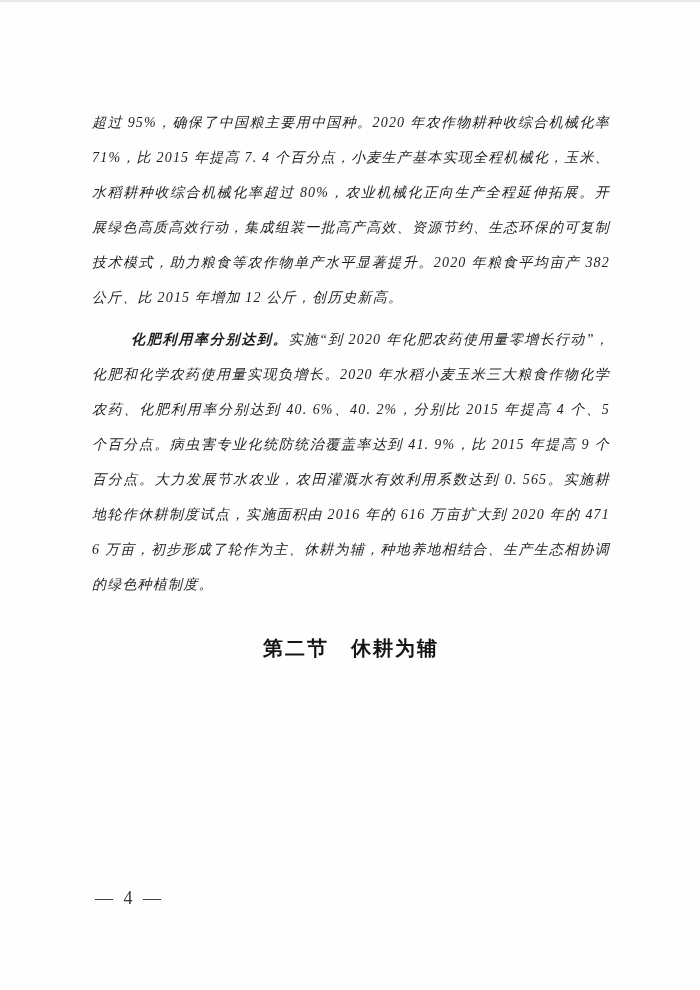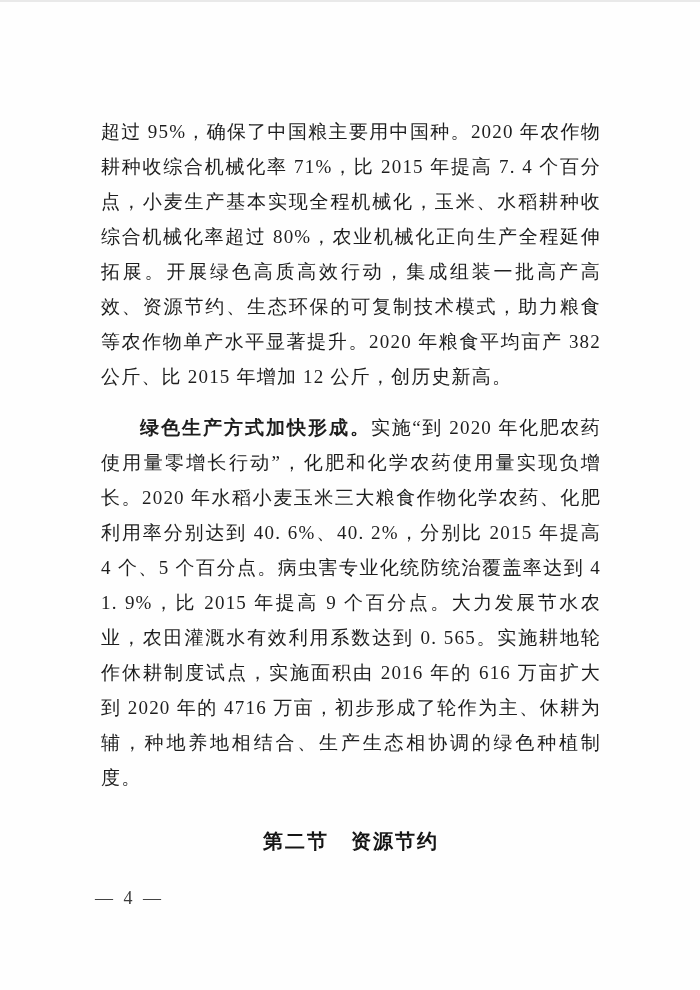--- a/index.html
+++ b/index.html
@@ -18,27 +18,28 @@
     font-family: "Liberation Serif", "DejaVu Serif", serif;
     color: #1d1d1d;
   }
   .content {
     position: absolute;
     left: 85px;
     top: 96px;
     width: 532px;
   }
   .para {
-    margin: 16px;
-    font-size: 19px;
+    margin: 7px;
+    font-size: 14px;
     line-height: 35px;
     letter-spacing: 1.2px;
     text-align: justify;
     text-justify: inter-character;
     word-break: break-all;
+    font-style: italic;
   }
   .para.indented {
     text-indent: 39px;
   }
   .lead {
     font-family: "Liberation Sans", "DejaVu Sans", sans-serif;
     font-weight: bold;
     letter-spacing: 1.6px;
   }
   .section-heading {
@@ -61,21 +62,21 @@
   }
 </style>
 </head>
 <body>
 
 <div class="page">
   <div class="content">
 
     <p class="para"><span>超过 95%，确保了中国粮主要用中国种。2020 年农作物耕种收综合机械化率 71%，比 2015 年提高 7. 4 个百分点，小麦生产基本实现全程机械化，玉米、水稻耕种收综合机械化率超过 80%，农业机械化正向生产全程延伸拓展。开展绿色高质高效行动，集成组装一批高产高效、资源节约、生态环保的可复制技术模式，助力粮食等农作物单产水平显著提升。2020 年粮食平均亩产 382 公斤、比 2015 年增加 12 公斤，创历史新高。</span></p>
 
-    <p class="para indented"><strong class="lead">绿色生产方式加快形成。</strong><span>实施“到 2020 年化肥农药使用量零增长行动”，化肥和化学农药使用量实现负增长。2020 年水稻小麦玉米三大粮食作物化学农药、化肥利用率分别达到 40. 6%、40. 2%，分别比 2015 年提高 4 个、5 个百分点。病虫害专业化统防统治覆盖率达到 41. 9%，比 2015 年提高 9 个百分点。大力发展节水农业，农田灌溉水有效利用系数达到 0. 565。实施耕地轮作休耕制度试点，实施面积由 2016 年的 616 万亩扩大到 2020 年的 4716 万亩，初步形成了轮作为主、休耕为辅，种地养地相结合、生产生态相协调的绿色种植制度。</span></p>
+    <p class="para indented"><strong class="lead">化肥利用率分别达到。</strong><span>实施“到 2020 年化肥农药使用量零增长行动”，化肥和化学农药使用量实现负增长。2020 年水稻小麦玉米三大粮食作物化学农药、化肥利用率分别达到 40. 6%、40. 2%，分别比 2015 年提高 4 个、5 个百分点。病虫害专业化统防统治覆盖率达到 41. 9%，比 2015 年提高 9 个百分点。大力发展节水农业，农田灌溉水有效利用系数达到 0. 565。实施耕地轮作休耕制度试点，实施面积由 2016 年的 616 万亩扩大到 2020 年的 4716 万亩，初步形成了轮作为主、休耕为辅，种地养地相结合、生产生态相协调的绿色种植制度。</span></p>
 
-    <h2 class="section-heading">第二节　资源节约</h2>
+    <h2 class="section-heading">第二节　休耕为辅</h2>
 
 
   </div>
 
   <div class="page-number">— 4 —</div>
 </div>
 
 </body></html>

